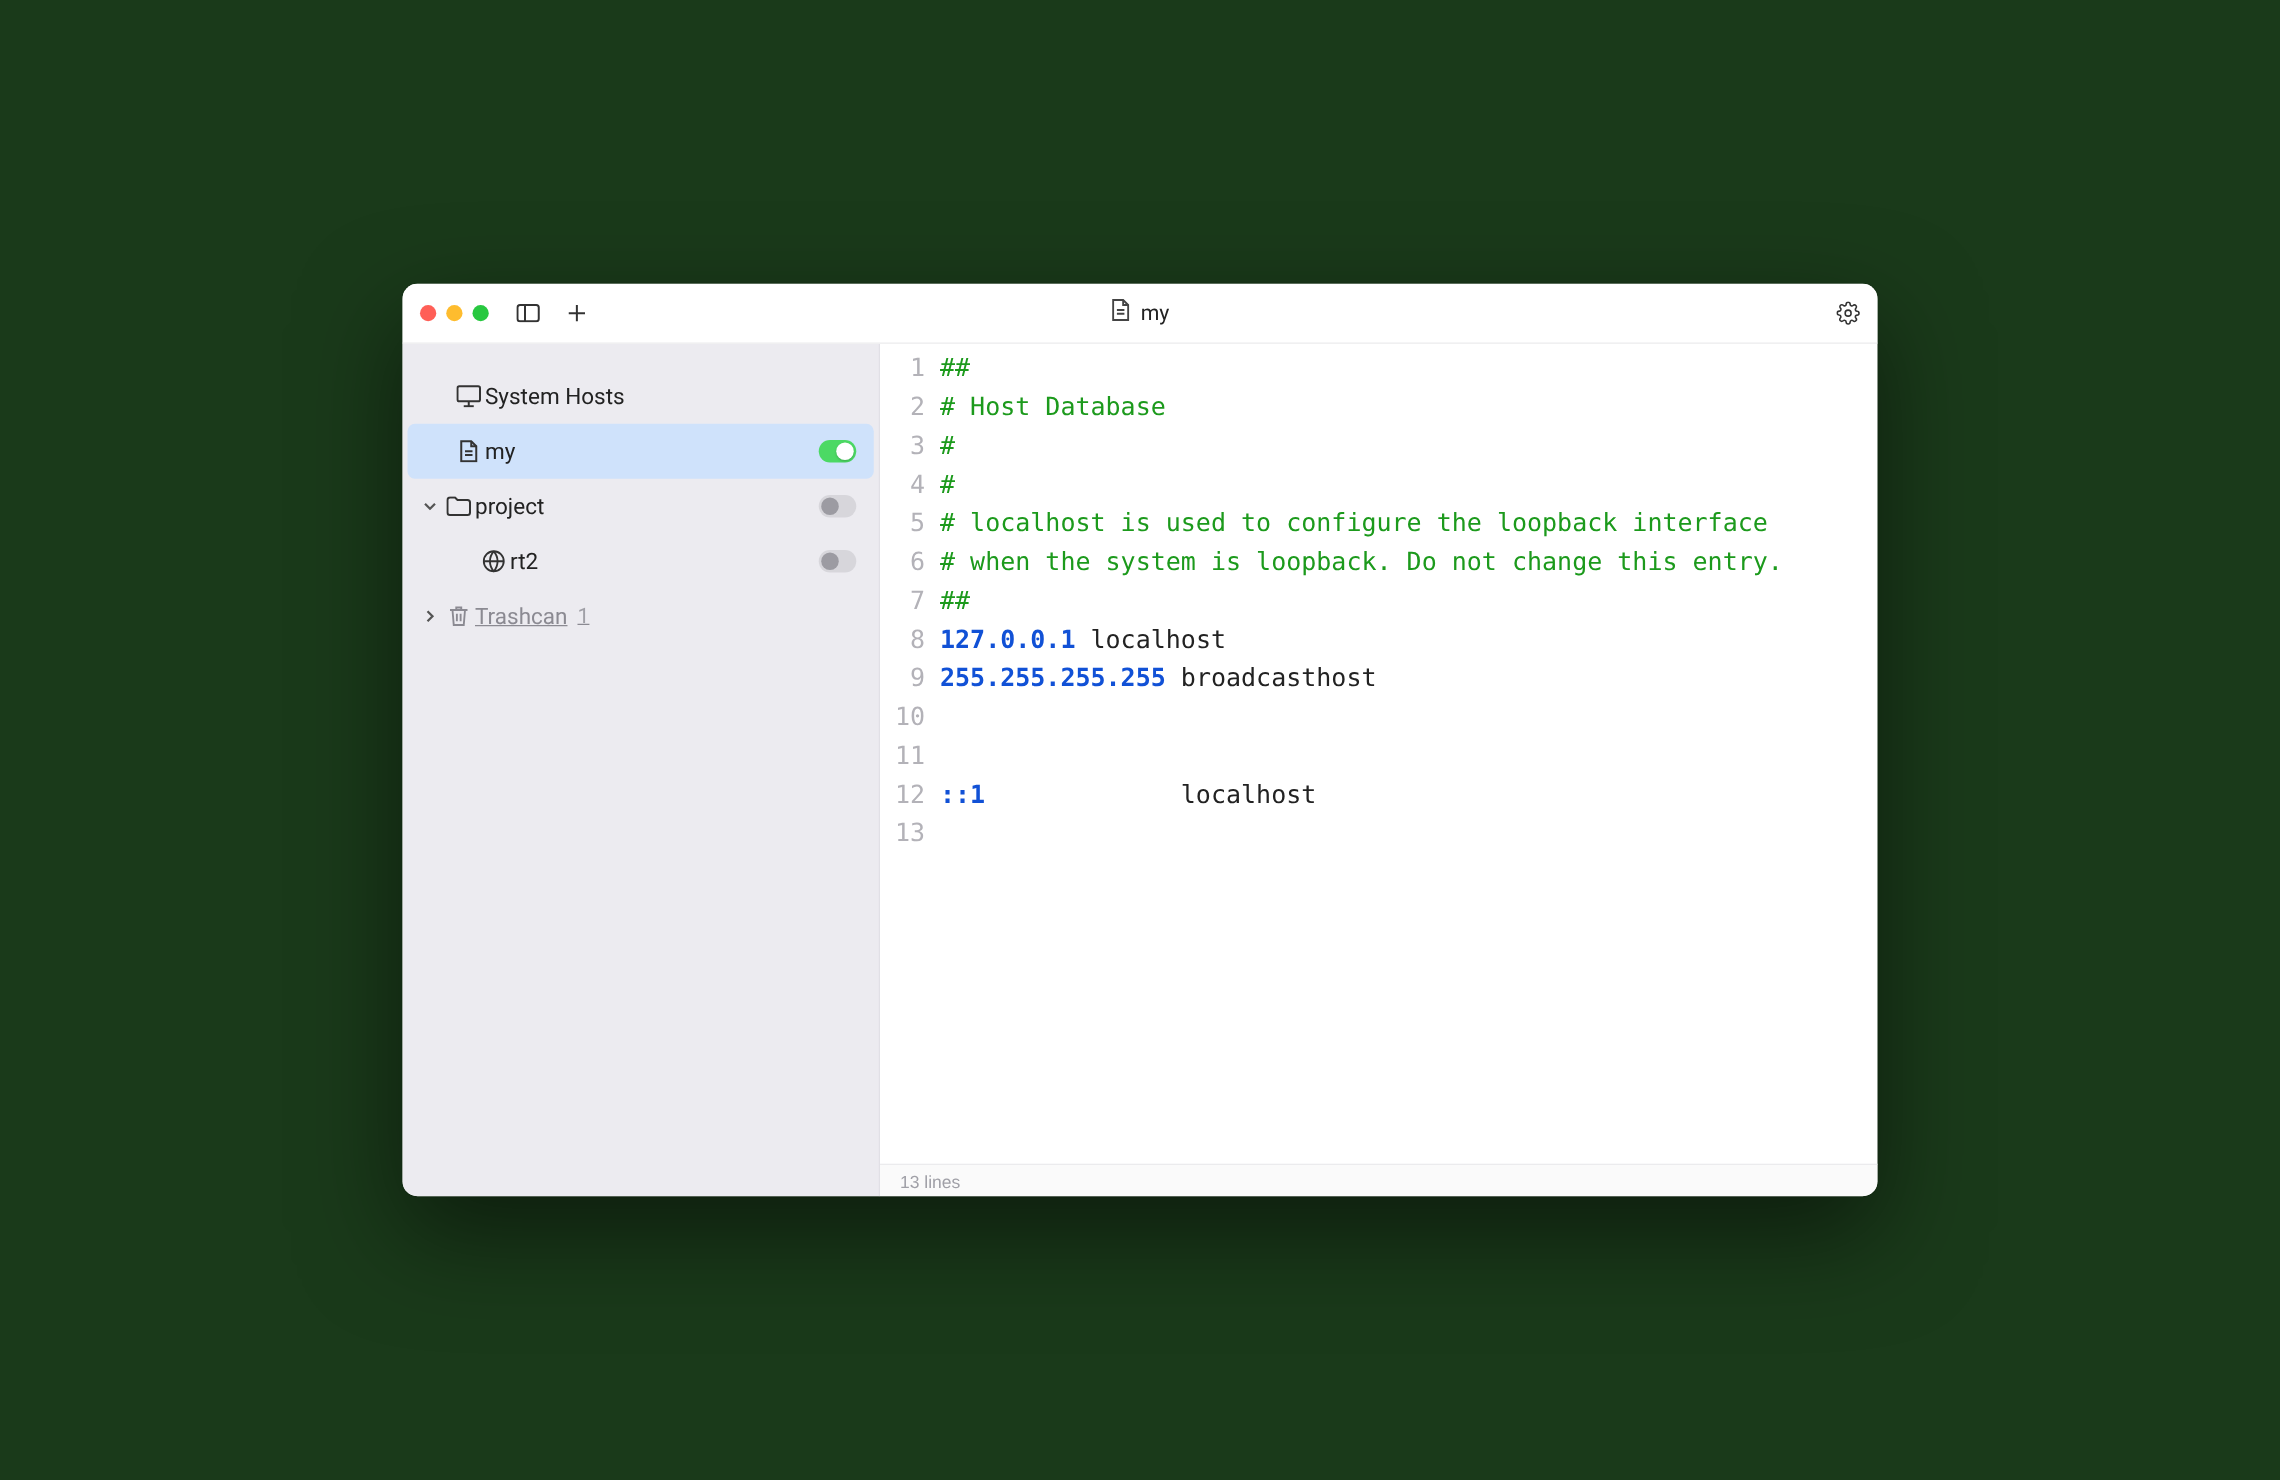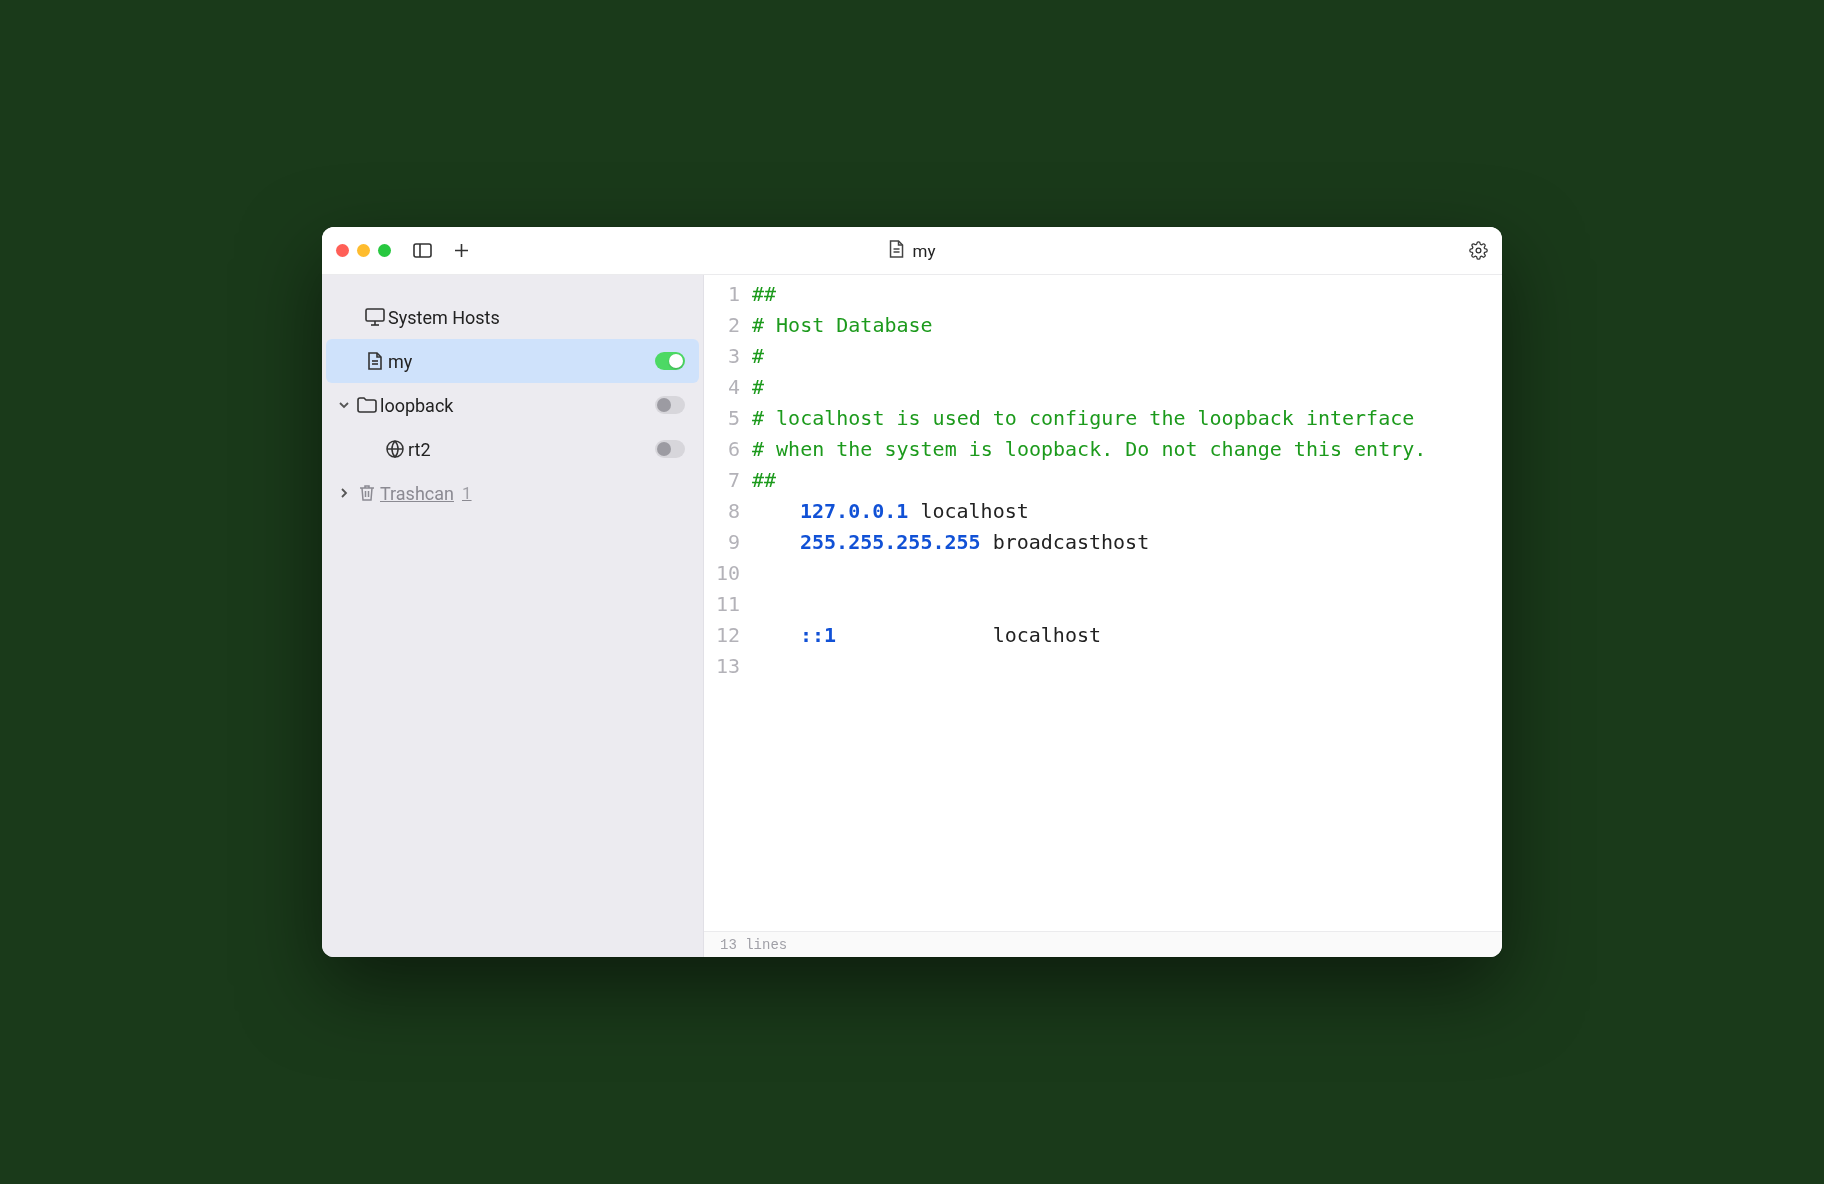--- a/index.html
+++ b/index.html
@@ -89,26 +89,26 @@
   .toggle.off .knob { background: #9c9ba2; box-shadow:none; }
   .toggle.on { background: #4cd964; }
   .toggle.on .knob { left: 14px; background:#fff; }
 
   .editor { flex:1; display:flex; flex-direction:column; min-width:0; }
   .code-area { flex:1; overflow:auto; padding: 4px 0; }
   .line { display:flex; font-family: "SF Mono", Menlo, Monaco, Consolas, monospace; font-size: 20px; line-height: 31px; }
   .gutter { width: 48px; text-align: right; padding-right: 12px; color: #b3b2b8; user-select:none; }
   .code { flex:1; white-space: pre; color:#222; }
   .tok-comment { color: #1c9a1c; }
-  .tok-ip { color: #1151d6; font-weight: 600; margin-left: 48px; }
+  .tok-ip { color: #1151d6; font-weight: 600; }
   .tok-plain { color: #222; }
 
   .statusbar {
     height: 26px; border-top:1px solid #ebebed; display:flex; align-items:center;
-    padding: 0 16px; color:#a0a0a7; font-family: Liberation Mono, monospace; font-size:14px;
+    padding: 0 16px; color:#a0a0a7; font-family: Liberation Sans, sans-serif; font-size:14px;
     background: #fafafa;
   }
   .trash-row { color:#8b8a92;text-decoration:underline; }
   .trash-row .ic { color:#8b8a92; }
 </style>
 </head>
 <body>
 
 <div class="window">
 
@@ -188,21 +188,21 @@
         <span class="chev" style="margin-left:8px;">
           <svg width="12" height="12" viewBox="0 0 12 12" fill="none" stroke="currentColor" stroke-width="1.8">
               <polyline points="2,4 6,8 10,4"></polyline>
             </svg>
         </span>
         <span class="ic">
           <svg width="20" height="16" viewBox="0 0 20 16" fill="none" stroke="currentColor" stroke-width="1.6">
             <path d="M1 3a2 2 0 0 1 2-2h4l2 2h8a2 2 0 0 1 2 2v8a2 2 0 0 1-2 2H3a2 2 0 0 1-2-2z"></path>
           </svg>
         </span>
-        <span class="label">loopback</span>
+        <span class="label">project</span>
         <span class="toggle off">
             <span class="knob"></span>
           </span>
       </div>
 
 
       <div class="sb-item">
         <span class="indent1"></span>
         <span class="ic">
           <svg width="18" height="18" viewBox="0 0 18 18" fill="none" stroke="currentColor" stroke-width="1.5">

